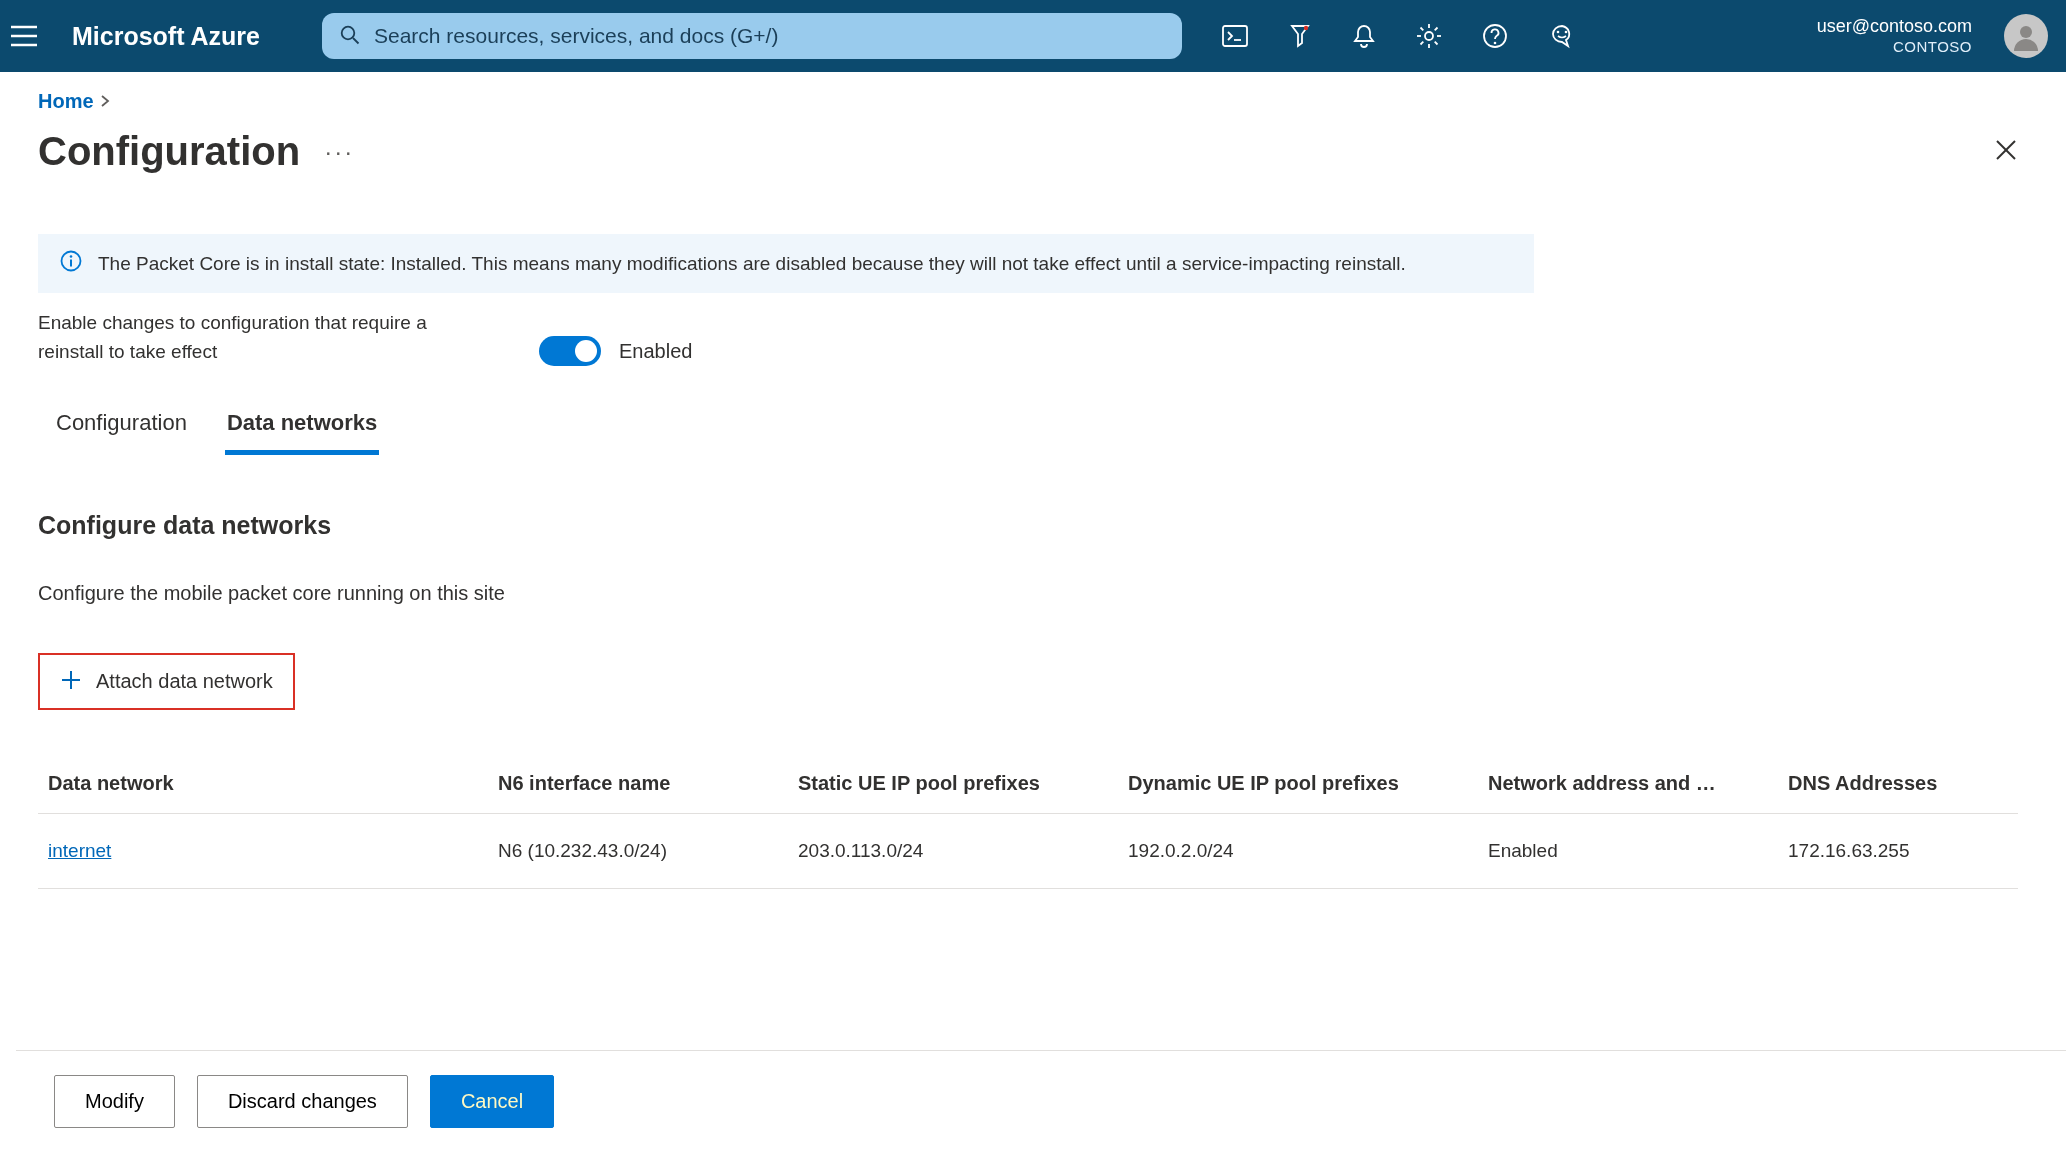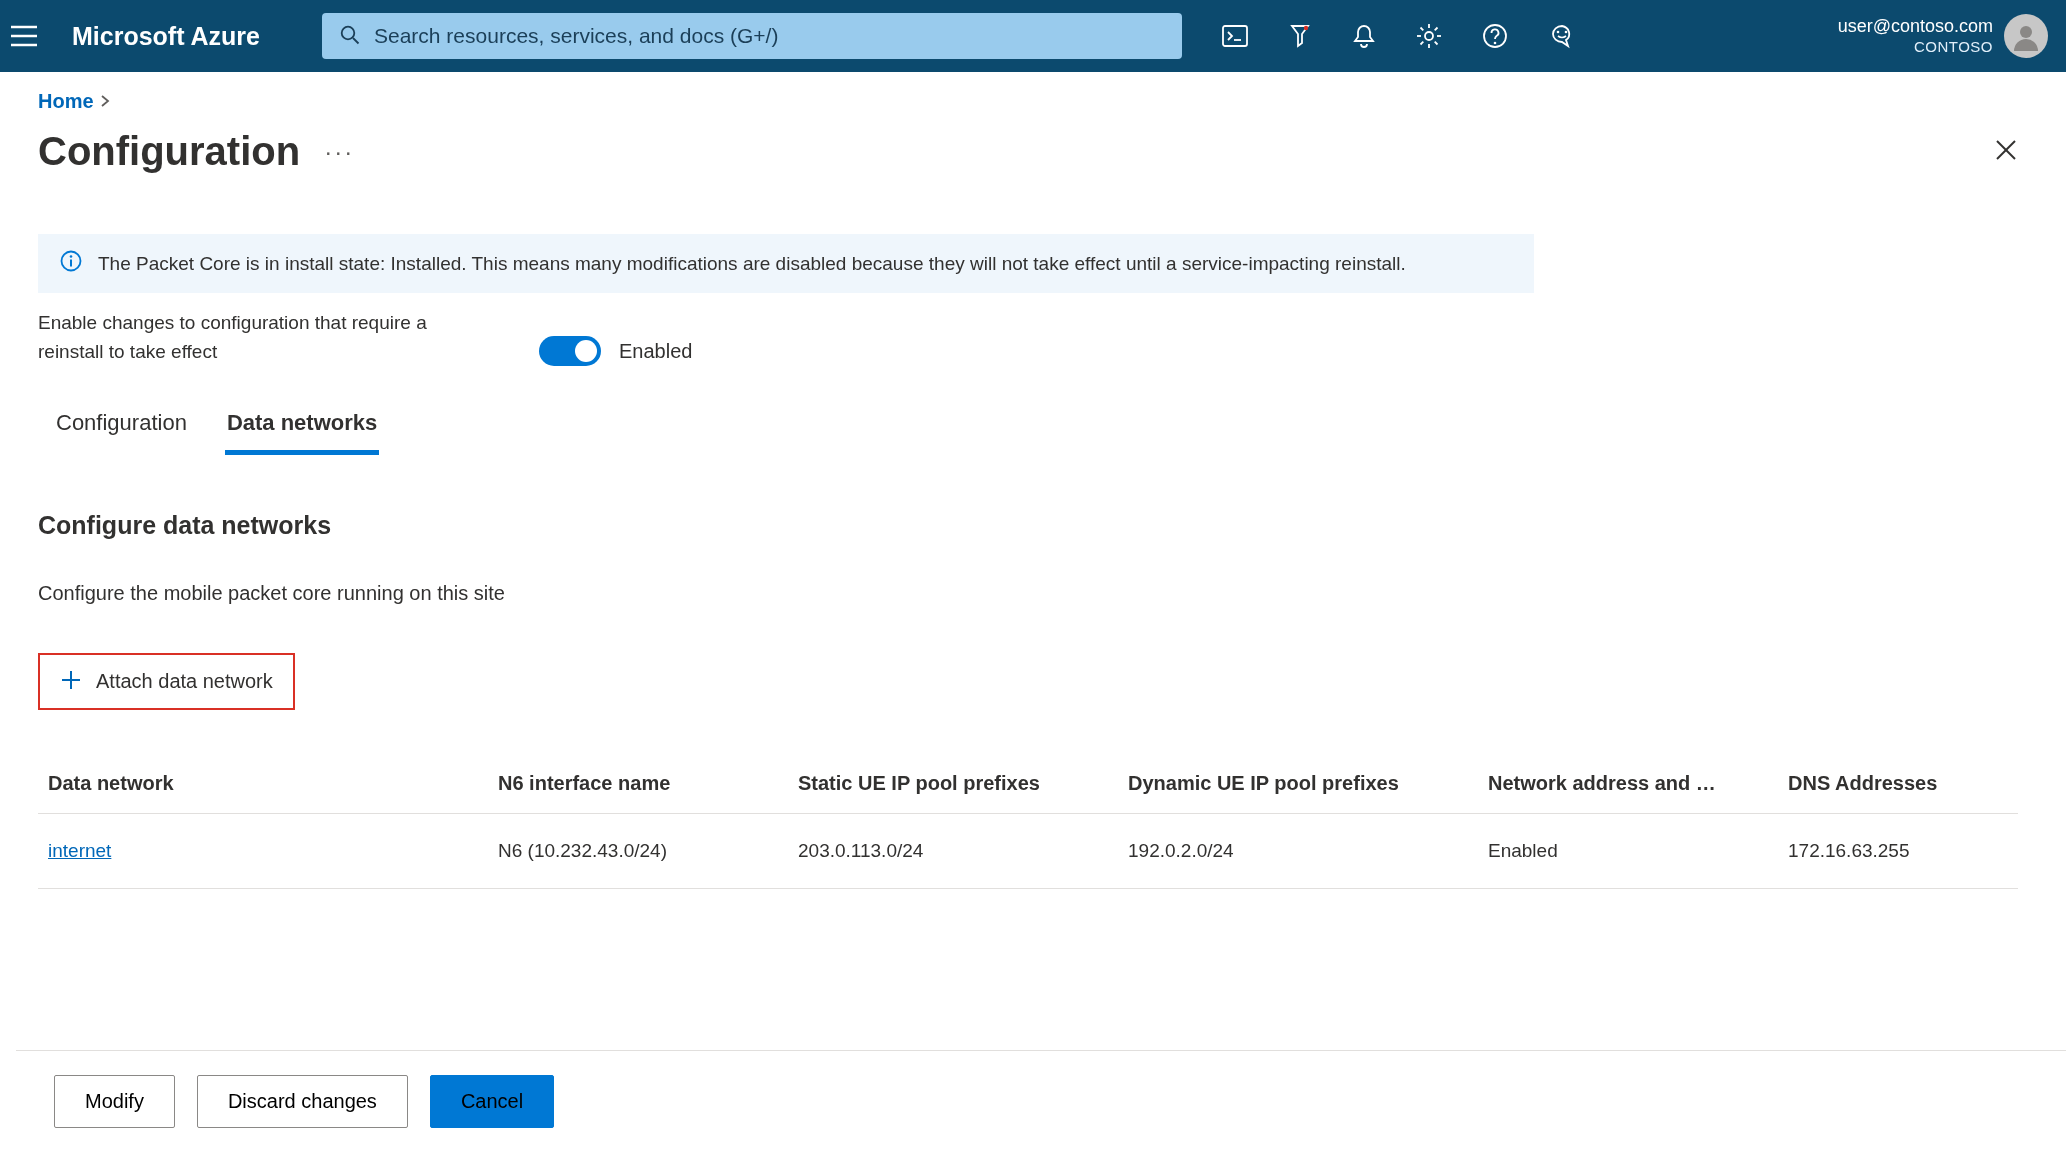--- a/index.html
+++ b/index.html
@@ -27,21 +27,21 @@
 .brand {
   font-size: 25px;
   font-weight: 600;
   margin-left: 34px;
   margin-right: 62px;
 }
 .search-box {
   flex: 0 0 860px;
   background: #99cbed;
   height: 46px;
-  border-radius: 4px;
+  border-radius: 12px;
   display: flex;
   align-items: center;
   padding: 0 18px;
   color: #1b3f58;
 }
 .search-box input {
   background: transparent;
   border: none;
   outline: none;
   font-size: 21px;
@@ -54,21 +54,21 @@
   display: flex;
   align-items: center;
   margin-left: 40px;
   gap: 40px;
 }
 .topbar-icons .icon { display: flex; align-items: center; justify-content: center; }
 .account-block {
   margin-left: auto;
   display: flex;
   align-items: center;
-  gap: 11px;
+  gap: 32px;
 }
 .account-text {
   text-align: right;
   line-height: 1.25;
 }
 .account-email { font-size: 18px; color: #fff; }
 .account-tenant { font-size: 15px; color: #e1effa; letter-spacing: 0.5px; }
 .avatar {
   width: 44px; height: 44px; border-radius: 50%;
   background: #c7c7c7;
@@ -224,21 +224,21 @@
   font-size: 20px;
   padding: 14px 30px;
   border: 1px solid #8a8886;
   background: #fff;
   cursor: pointer;
   border-radius: 2px;
 }
 .btn.primary {
   background: #0078d4;
   border-color: #0078d4;
-  color: #000000;
+  color: #fef9c3;
 }
 </style>
 </head>
 <body>
 
 <div class="topbar">
   <span class="hamburger-icon">
     <svg width="28" height="22" viewBox="0 0 28 22">
         <line x1="1" y1="2" x2="27" y2="2" stroke="#fff" stroke-width="2.5"></line>
         <line x1="1" y1="11" x2="27" y2="11" stroke="#fff" stroke-width="2.5"></line>

